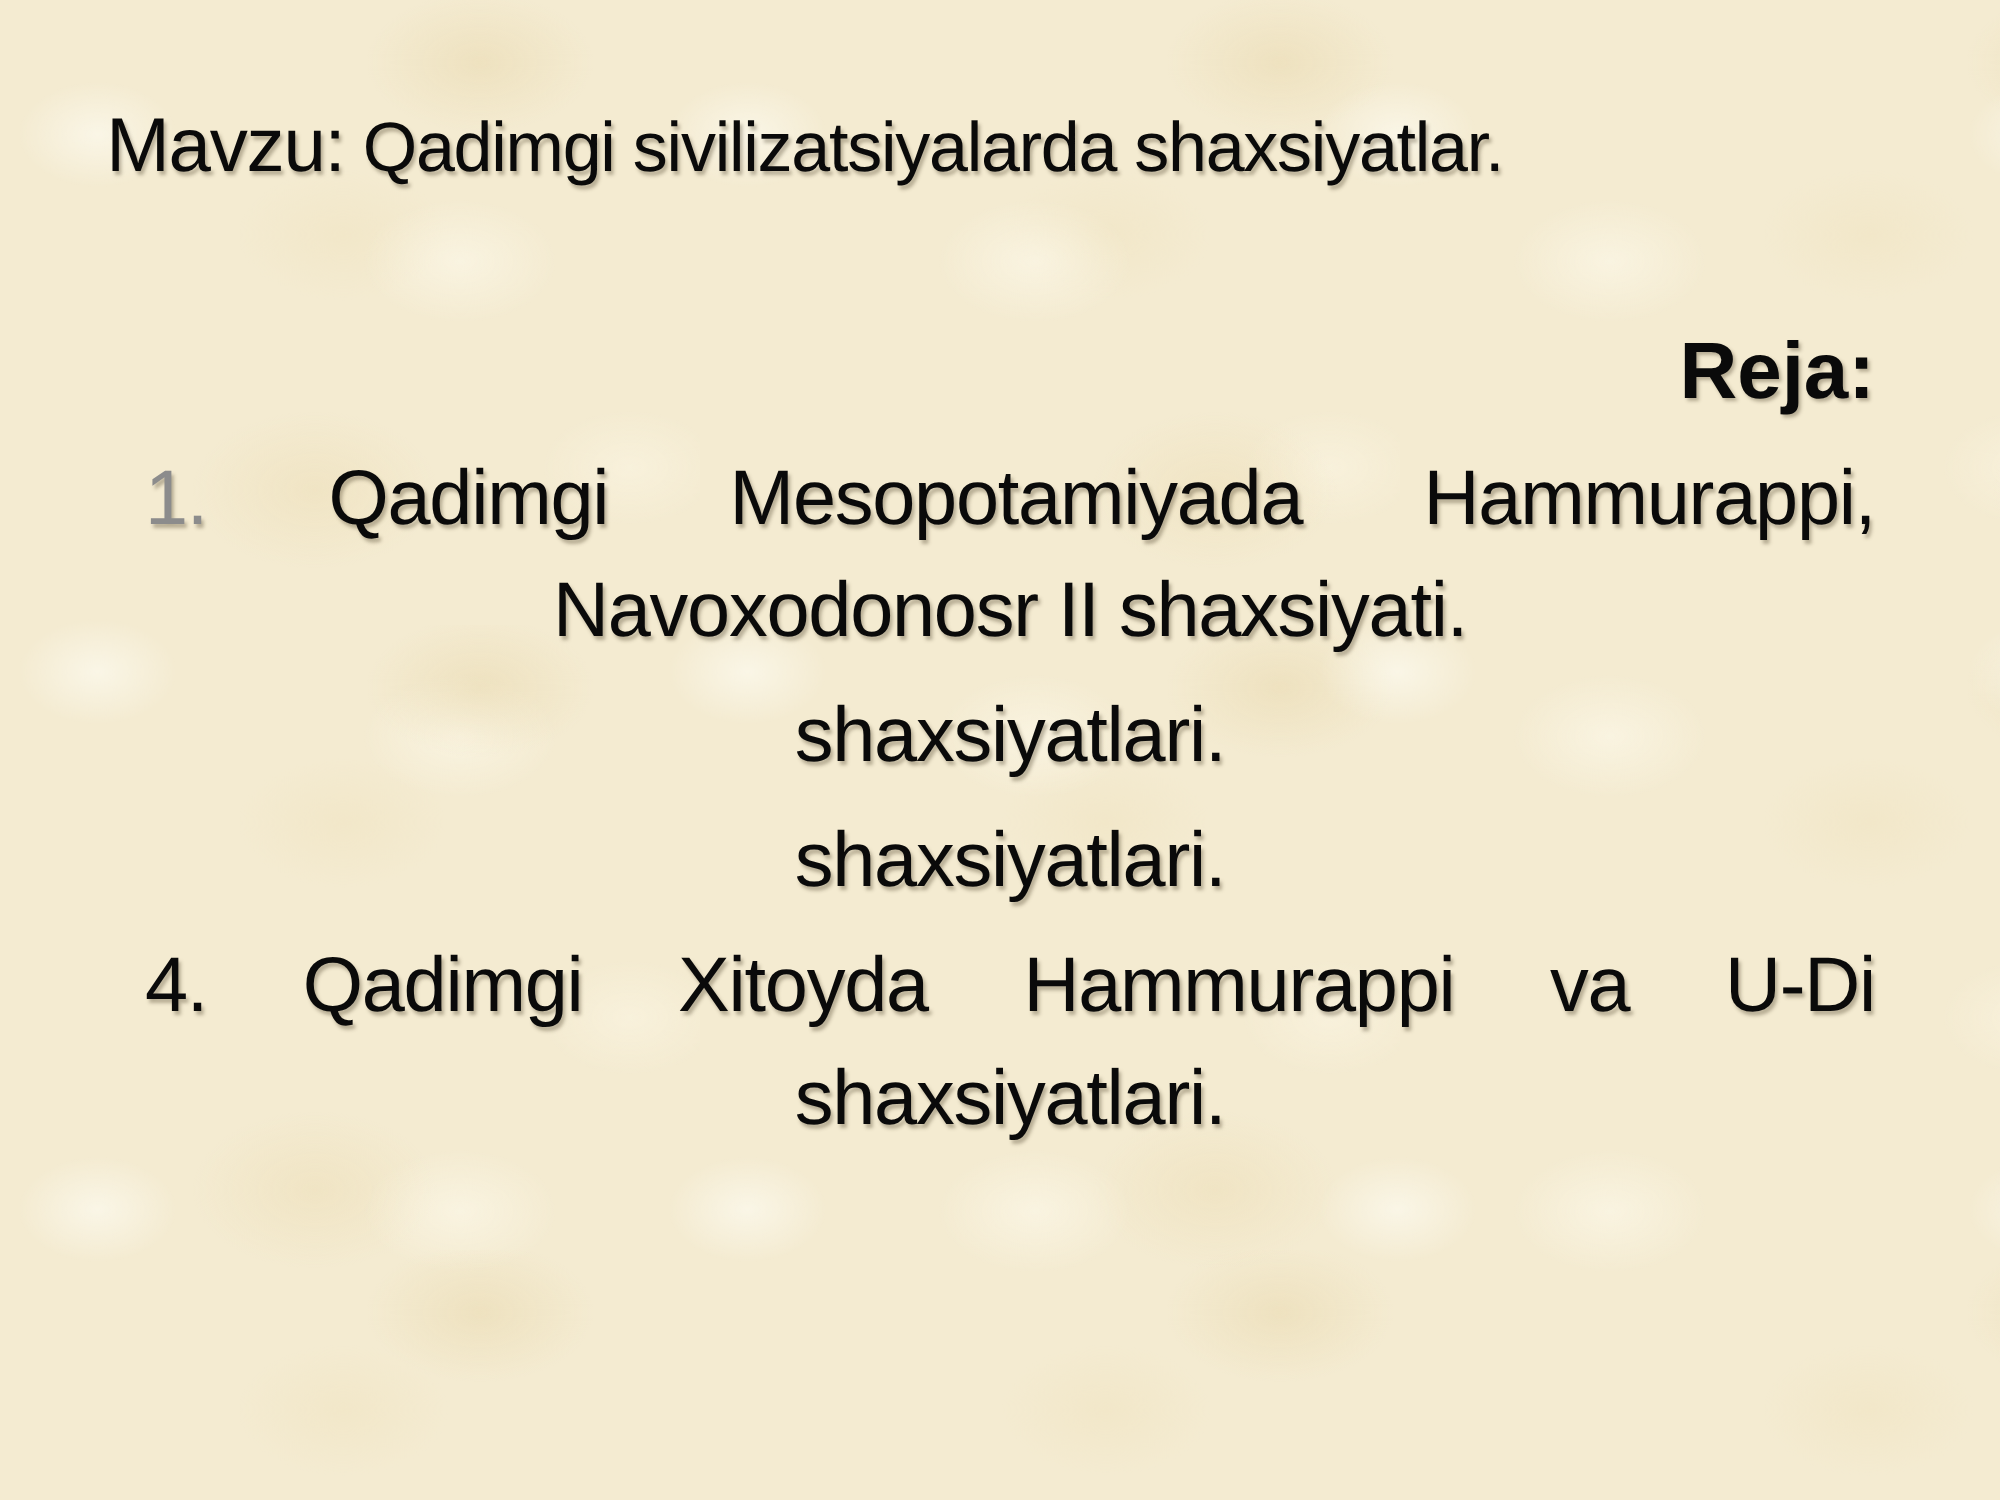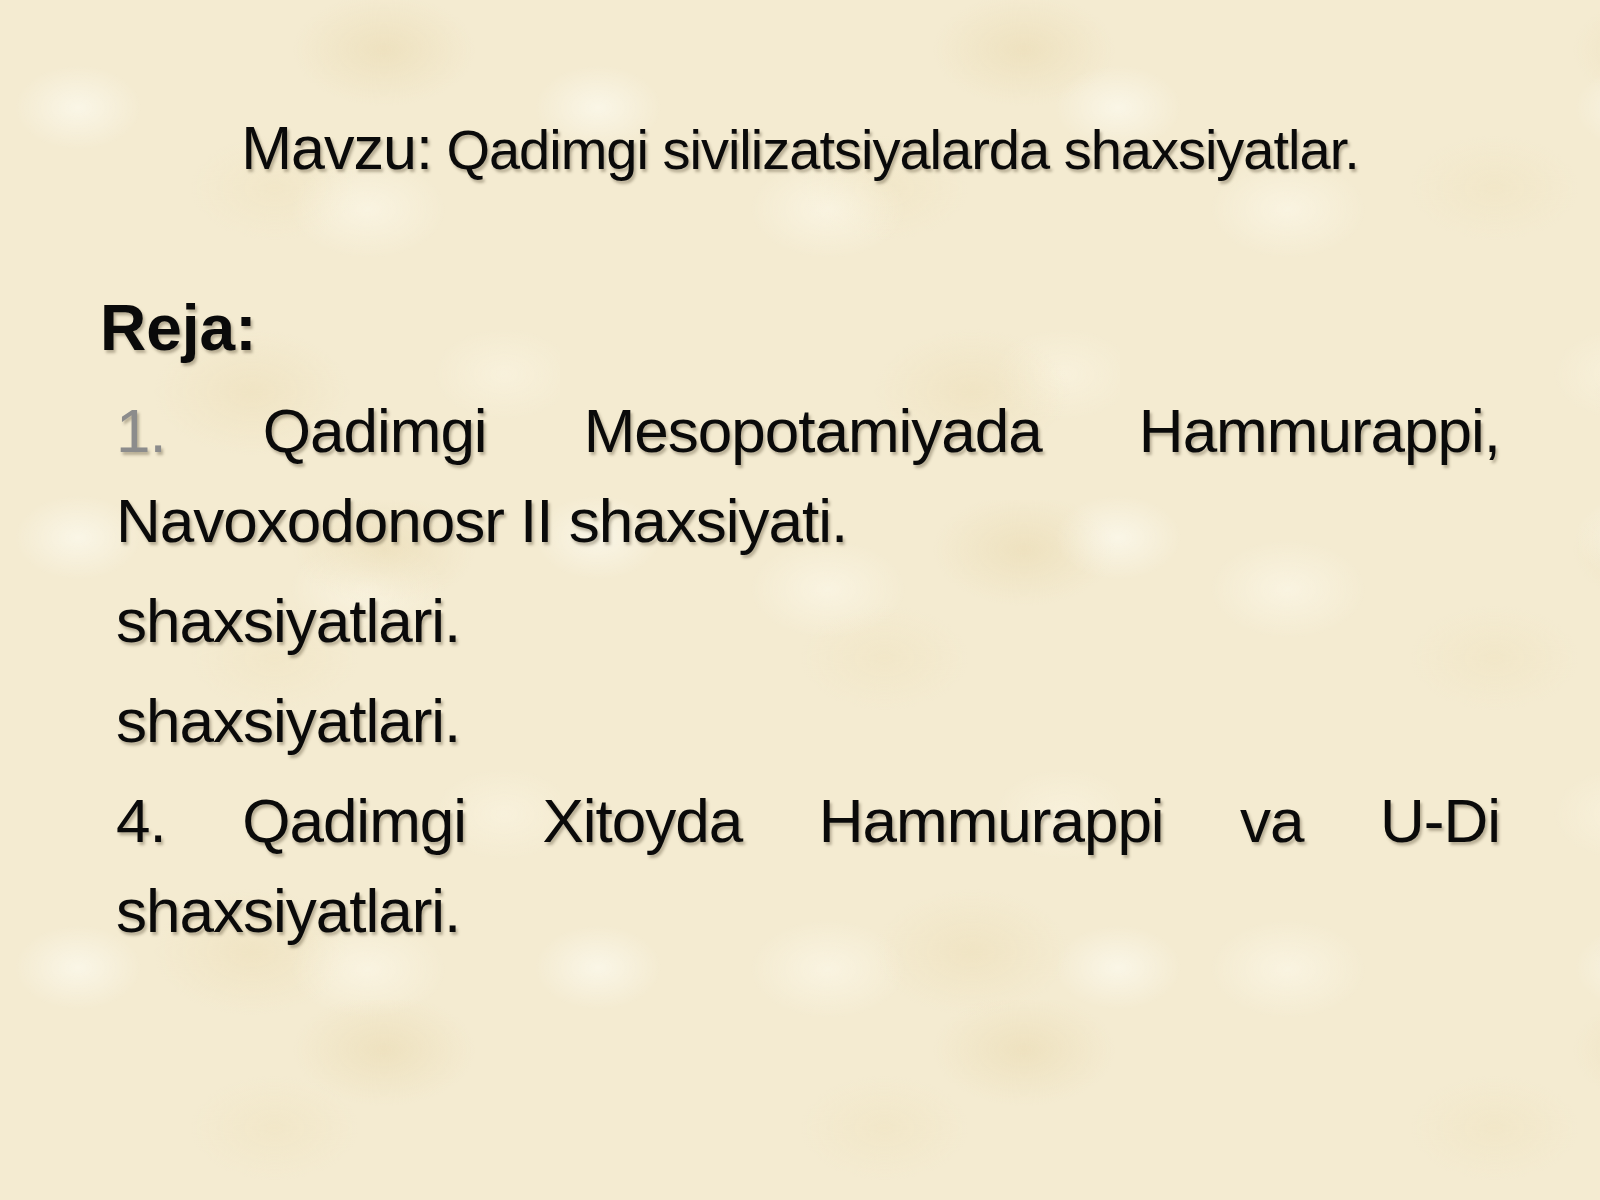--- a/index.html
+++ b/index.html
@@ -22,32 +22,32 @@
       radial-gradient(ellipse 100px 65px at 90% 85%, rgba(255,250,235,0.40) 0%, rgba(255,250,235,0) 70%),
       radial-gradient(ellipse 120px 75px at 45% 40%, rgba(238,224,186,0.35) 0%, rgba(238,224,186,0) 70%);
     background-size: 520px 430px, 640px 500px, 460px 380px, 720px 560px, 560px 440px, 610px 470px;
     background-repeat: repeat;
   }
   .shadowed {
     text-shadow: 2px 3px 3px rgba(70, 58, 35, 0.35);
   }
   .title {
     margin: 0 85px;
-    padding-top: 108px;
-    text-align: center;
+    padding-top: 76px;
+    text-align: left;
     font-size: 56px;
     line-height: 80px;
     letter-spacing: -1px;
   }
   .title .prefix {
     font-size: 61px;
   }
   .heading {
     margin: 98px 100px 0;
-    text-align: left;
+    text-align: right;
     font-weight: 700;
     font-size: 64px;
     line-height: 80px;
   }
   .plan-list {
     margin: 18px 100px 0;
     font-size: 62px;
     letter-spacing: -1px;
   }
   .item {
@@ -55,21 +55,21 @@
   }
   .line1 {
     display: block;
     line-height: 90px;
     text-align: justify;
     text-align-last: justify;
   }
   .line2 {
     display: block;
     line-height: 90px;
-    text-align: left;
+    text-align: center;
   }
 </style>
 </head>
 <body>
 
 <div class="slide">
 
   <p class="title shadowed"><span class="prefix">Mavzu:</span> <span>Qadimgi sivilizatsiyalarda shaxsiyatlar.</span></p>
 
   <p class="heading shadowed">Reja:</p>

